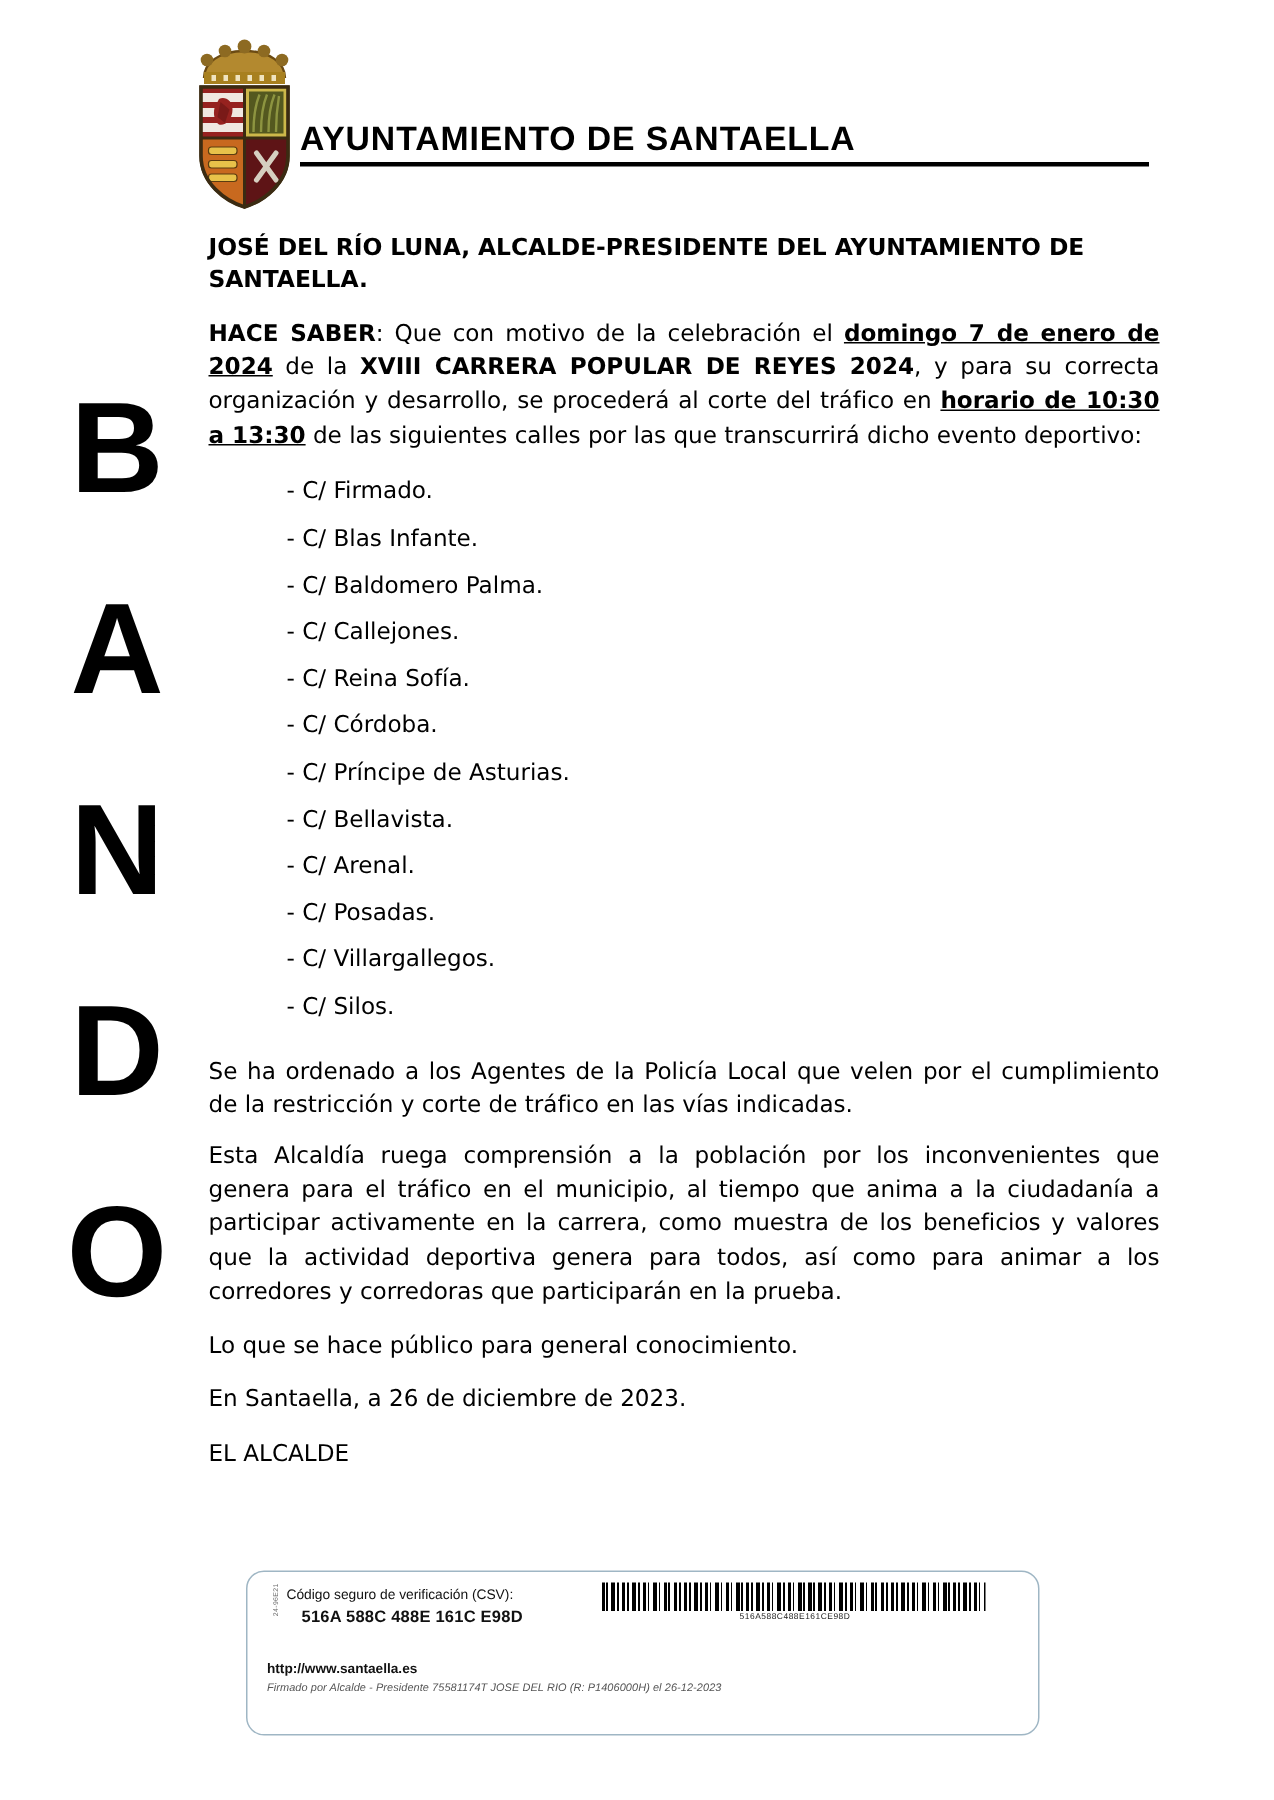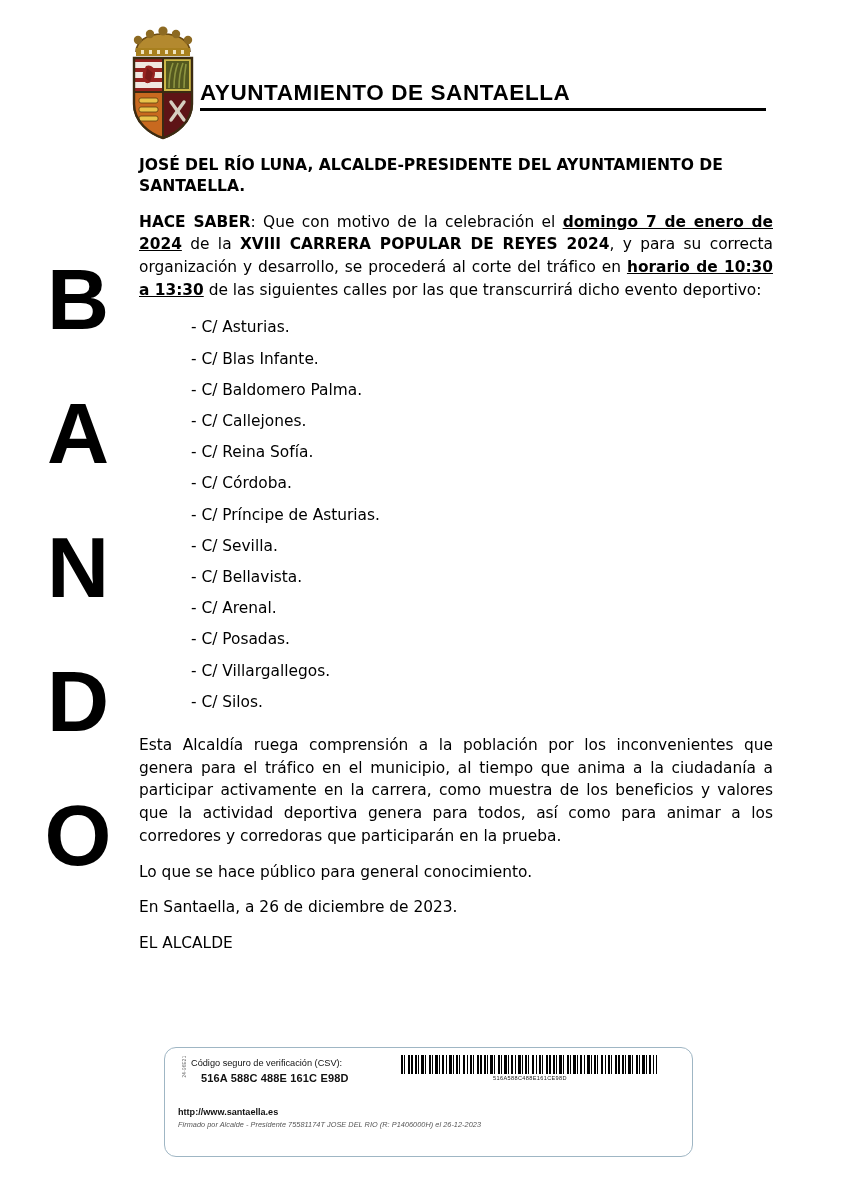--- a/index.html
+++ b/index.html
@@ -324,36 +324,36 @@
 
 </div>
 
 <div id="doc-body">
 
   <p id="addressee">JOSÉ DEL RÍO LUNA, ALCALDE-PRESIDENTE DEL AYUNTAMIENTO DE SANTAELLA.</p>
 
   <p><span class="bold">HACE SABER</span><span>: Que con motivo de la celebración el </span><span class="bold-underline">domingo 7 de enero de 2024</span><span> de la </span><span class="bold">XVIII CARRERA POPULAR DE REYES 2024</span><span>, y para su correcta organización y desarrollo, se procederá al corte del tráfico en </span><span class="bold-underline">horario de 10:30 a 13:30</span><span> de las siguientes calles por las que transcurrirá dicho evento deportivo:</span></p>
 
   <ul id="street-list">
-    <li>- C/ Asturias.</li>
+    <li>- C/ Firmado.</li>
     <li>- C/ Blas Infante.</li>
     <li>- C/ Baldomero Palma.</li>
     <li>- C/ Callejones.</li>
     <li>- C/ Reina Sofía.</li>
     <li>- C/ Córdoba.</li>
     <li>- C/ Príncipe de Asturias.</li>
-    <li>- C/ Sevilla.</li>
     <li>- C/ Bellavista.</li>
     <li>- C/ Arenal.</li>
     <li>- C/ Posadas.</li>
     <li>- C/ Villargallegos.</li>
     <li>- C/ Silos.</li>
   </ul>
 
   <div id="closing-block">
+    <p>Se ha ordenado a los Agentes de la Policía Local que velen por el cumplimiento de la restricción y corte de tráfico en las vías indicadas.</p>
     <p>Esta Alcaldía ruega comprensión a la población por los inconvenientes que genera para el tráfico en el municipio, al tiempo que anima a la ciudadanía a participar activamente en la carrera, como muestra de los beneficios y valores que la actividad deportiva genera para todos, así como para animar a los corredores y corredoras que participarán en la prueba.</p>
     <p id="public-notice" class="centered">Lo que se hace público para general conocimiento.</p>
     <p id="place-date" class="centered">En Santaella, a 26 de diciembre de 2023.</p>
     <p id="signer-title">EL ALCALDE</p>
   </div>
 
 </div>
 
 <div id="csv-box">
 

